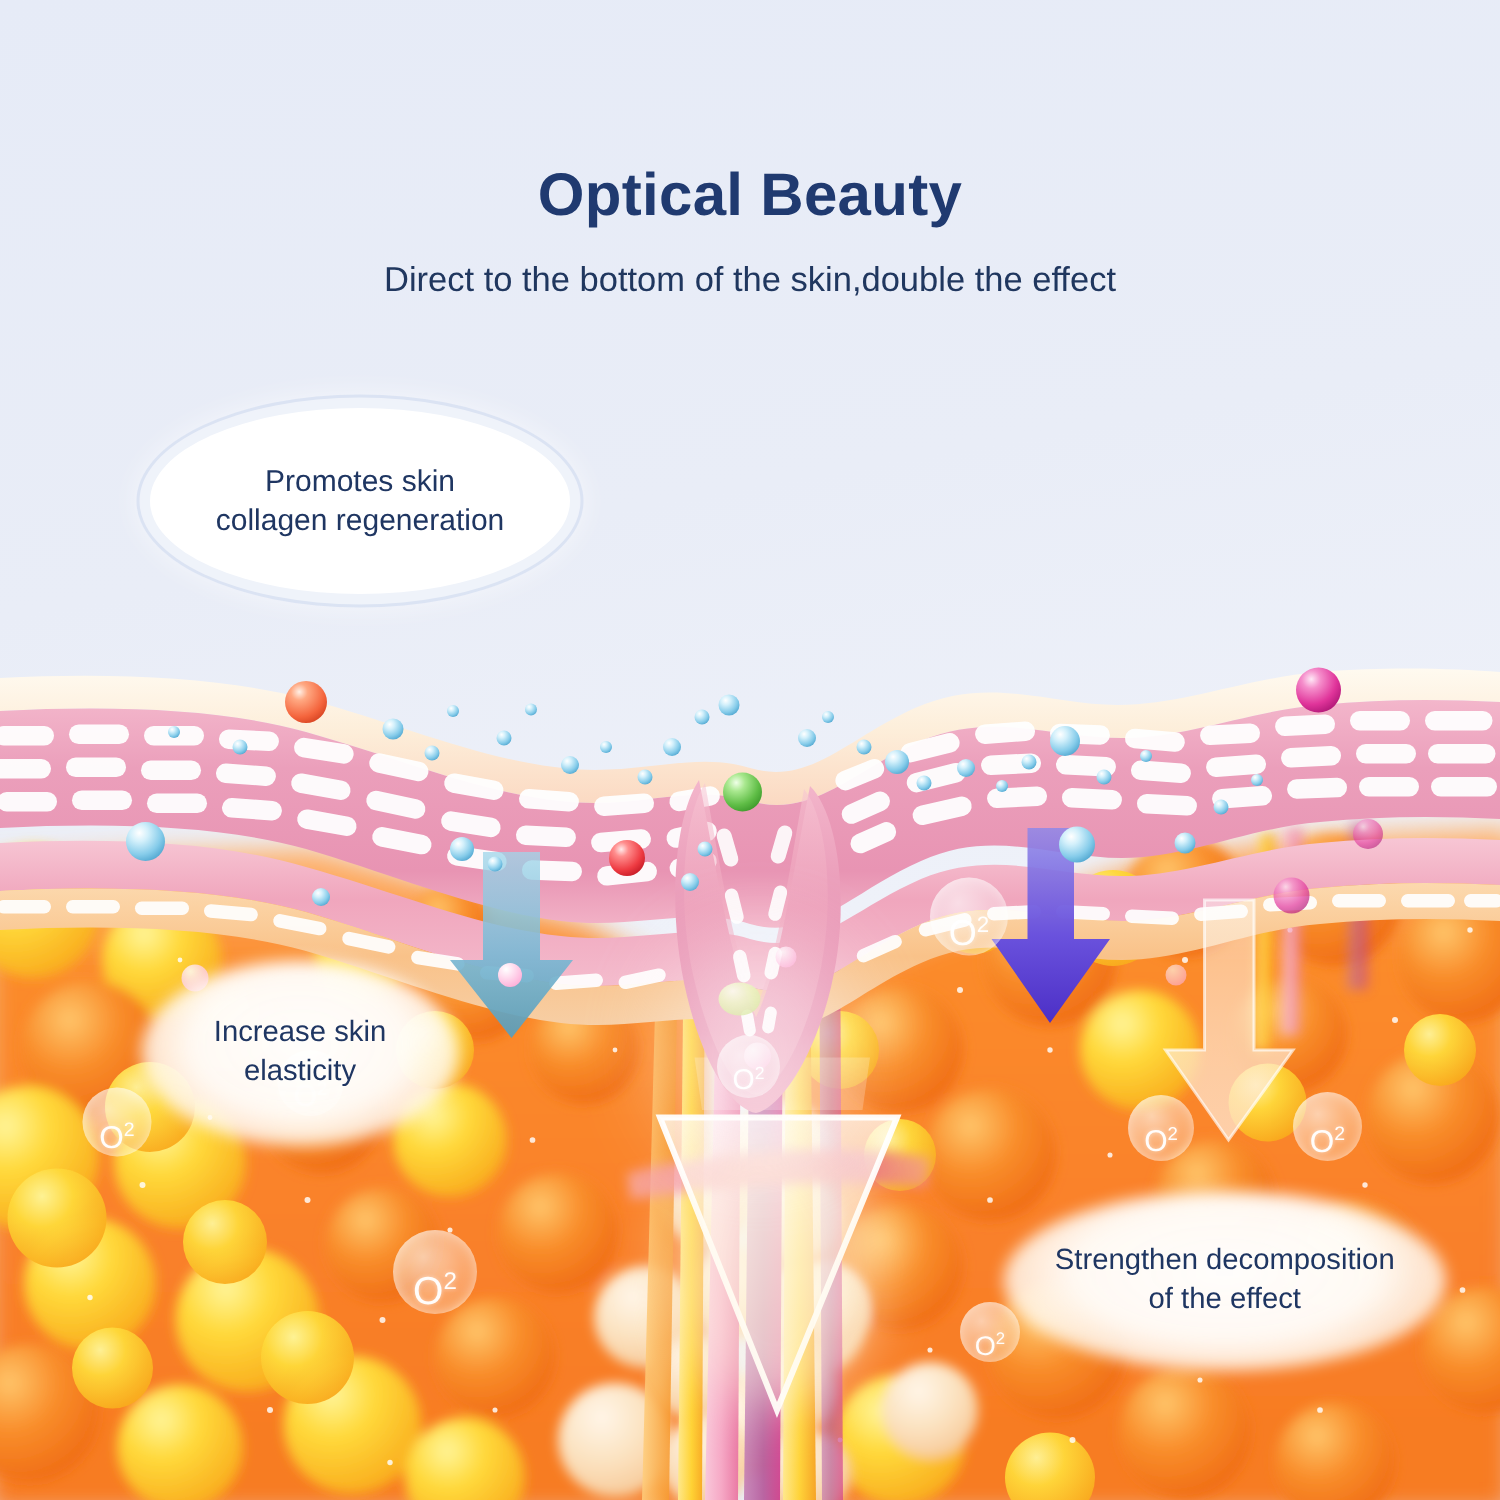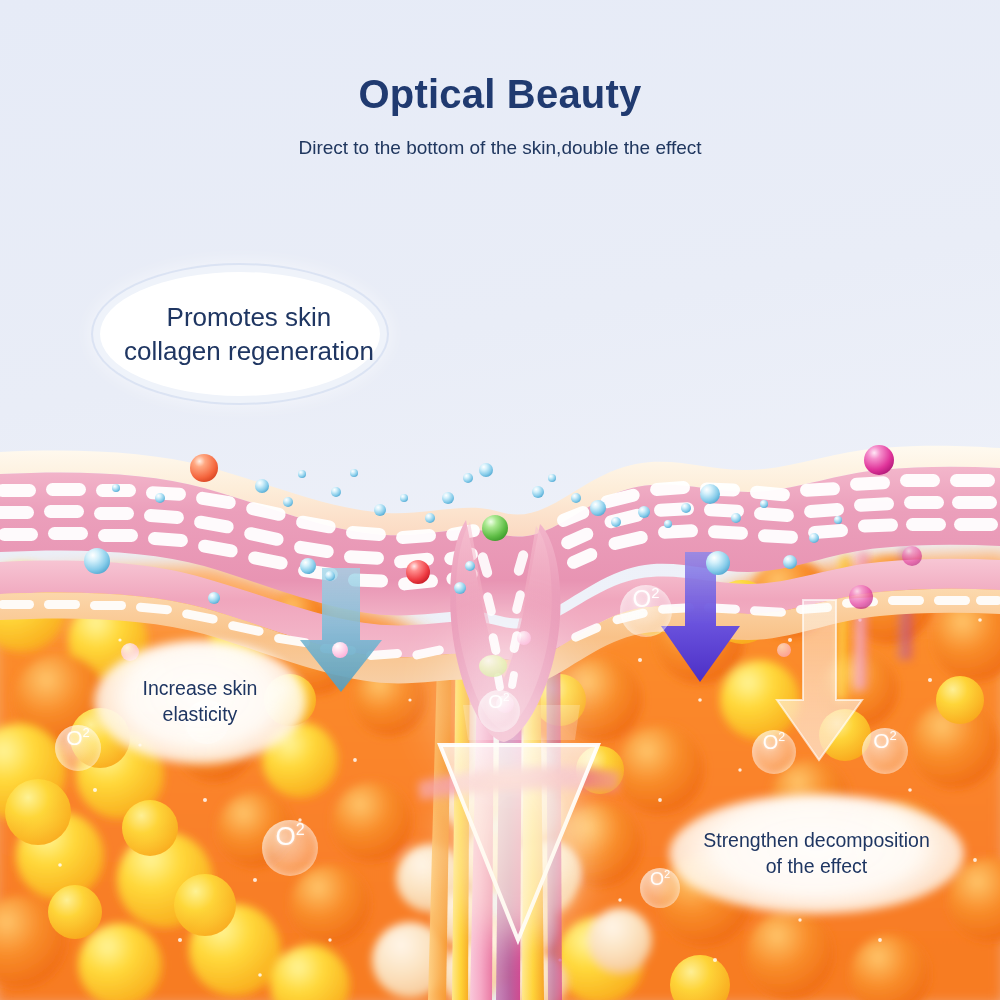--- a/index.html
+++ b/index.html
@@ -18,30 +18,30 @@
   }
 
   
   .header {
     position: absolute; left: 0; top: 0; width: 1000px;
     text-align: center;
     z-index: 60;
   }
   .title {
     margin: 0;
-    padding-top: 72px;
+    padding-top: 108px;
     font-size: 40px;
     font-weight: bold;
     color: #203a70;
     letter-spacing: 0.2px;
   }
   .subtitle {
     margin: 0;
     padding-top: 20px;
-    font-size: 19px;
+    font-size: 23px;
     color: #20375f;
     font-weight: normal;
   }
 
   
   #skin-diagram {
     position: absolute; left: 0; top: 0;
     width: 1000px; height: 1000px;
     z-index: 10;
   }
@@ -75,30 +75,30 @@
     background: radial-gradient(ellipse at 50% 45%,
        rgba(255,255,255,0.99) 0%,
        rgba(255,253,250,0.97) 48%,
        rgba(255,248,238,0.80) 70%,
        rgba(255,244,230,0.35) 86%,
        rgba(255,240,225,0.0) 100%);
     filter: blur(5px);
     z-index: 1;
   }
 
-  #callout-collagen   { left: 100px;  top: 272px; width: 280px; height: 124px; font-size: 26px; justify-content: flex-end; }
+  #callout-collagen   { left: 100px;  top: 272px; width: 280px; height: 124px; font-size: 20px; }
   #callout-blood      { left: 695px;  top: 287px; width: 240px; height: 118px; font-size: 19.5px; }
   #callout-elasticity { left: 100px;  top: 646px; width: 200px; height: 112px; font-size: 19.5px; }
   #callout-pigment    { left: 675px;  top: 800px; width: 283px; height: 108px; font-size: 19.5px; }
 
   
   .o2 {
     position: absolute;
     border-radius: 50%;
-    display: flex; align-items: flex-start; justify-content: center;
+    display: flex; align-items: flex-end; justify-content: center;
     color: rgba(255,255,255,0.96);
     font-size: 22px;
     background: radial-gradient(circle at 36% 32%,
         rgba(255,255,255,0.62) 0%,
         rgba(255,255,255,0.34) 48%,
         rgba(255,255,255,0.18) 74%,
         rgba(255,255,255,0.34) 92%,
         rgba(255,255,255,0.12) 100%);
     box-shadow: inset 0 0 10px rgba(255,255,255,0.65);
     z-index: 30;

